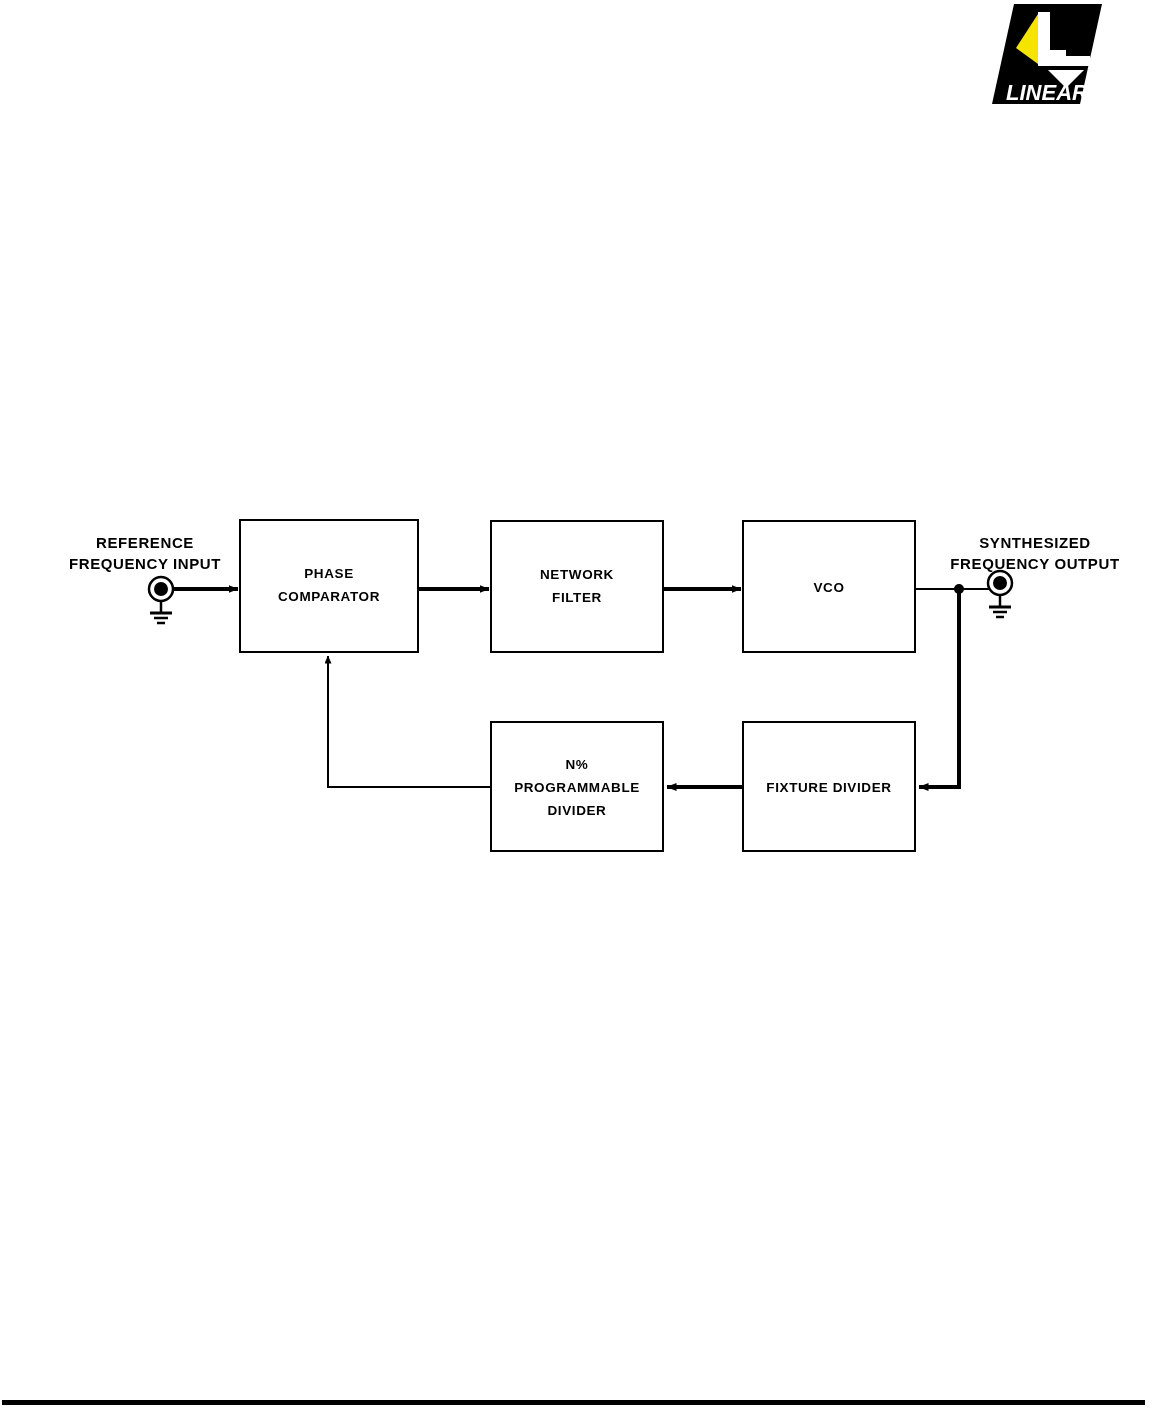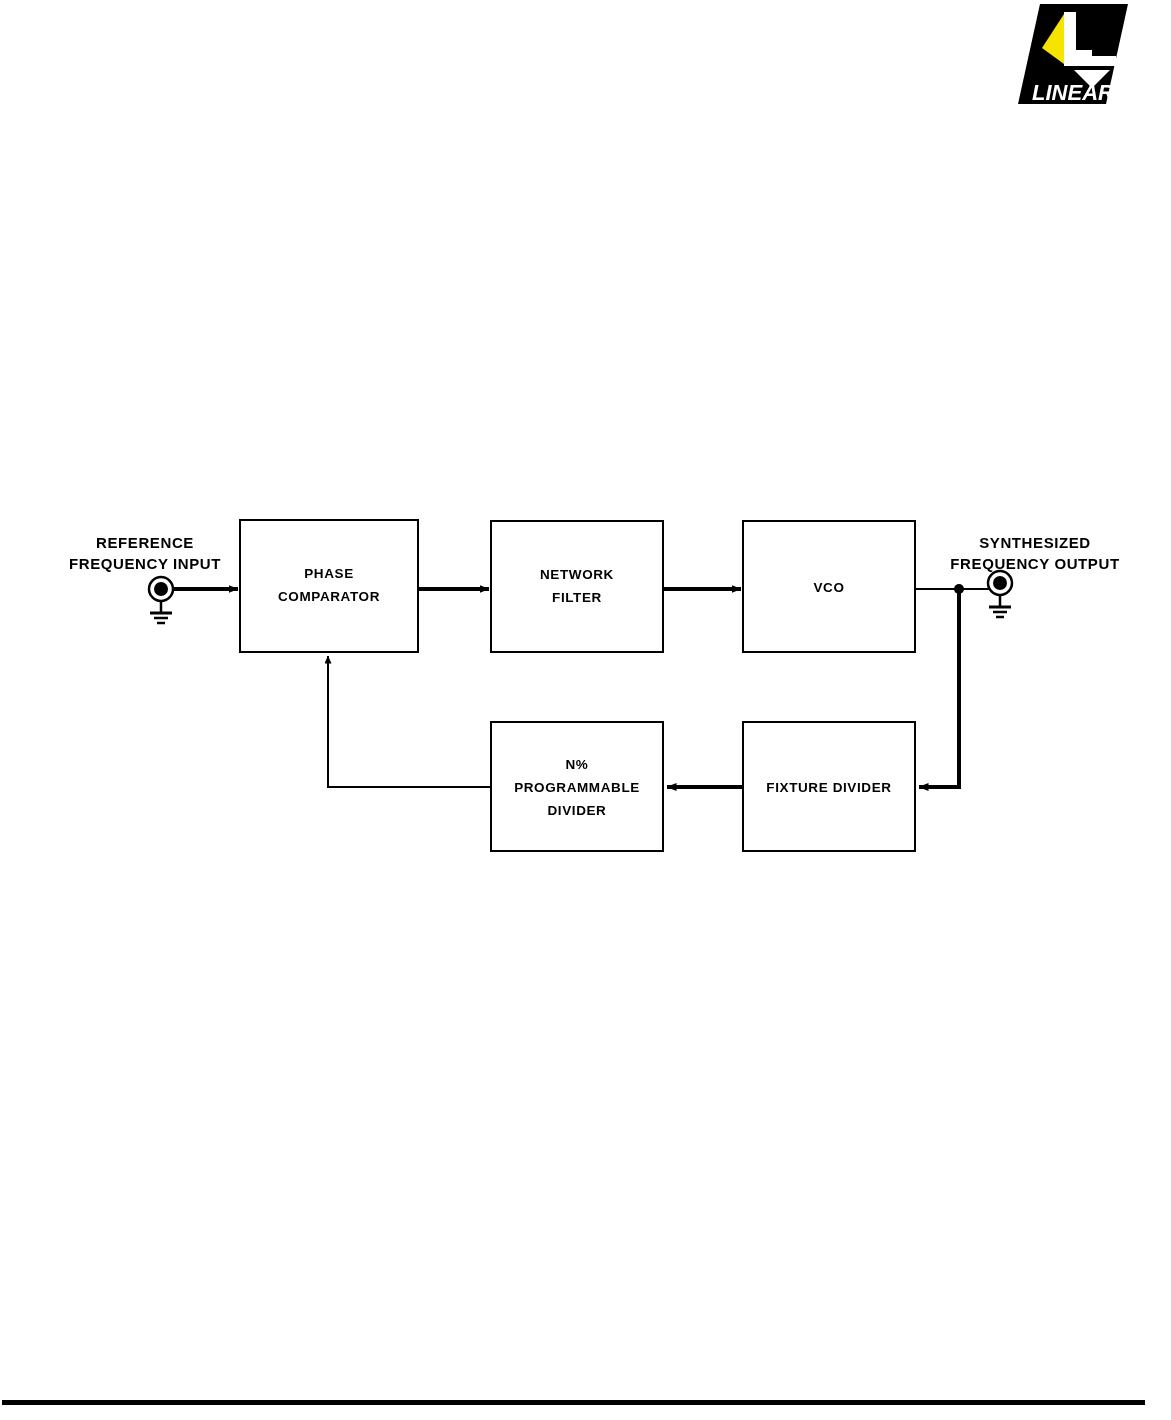--- a/index.html
+++ b/index.html
@@ -12,21 +12,21 @@
     height: 1420px;
     position: relative;
     overflow: hidden;
     font-family: "Liberation Sans", sans-serif;
     color: #000000;
   }
 
   
   #logo {
     position: absolute;
-    left: 1018px;
+    left: 992px;
     top: 4px;
     width: 110px;
     height: 108px;
   }
 
   
   #diagram {
     position: absolute;
     left: 0px;
     top: 480px;

